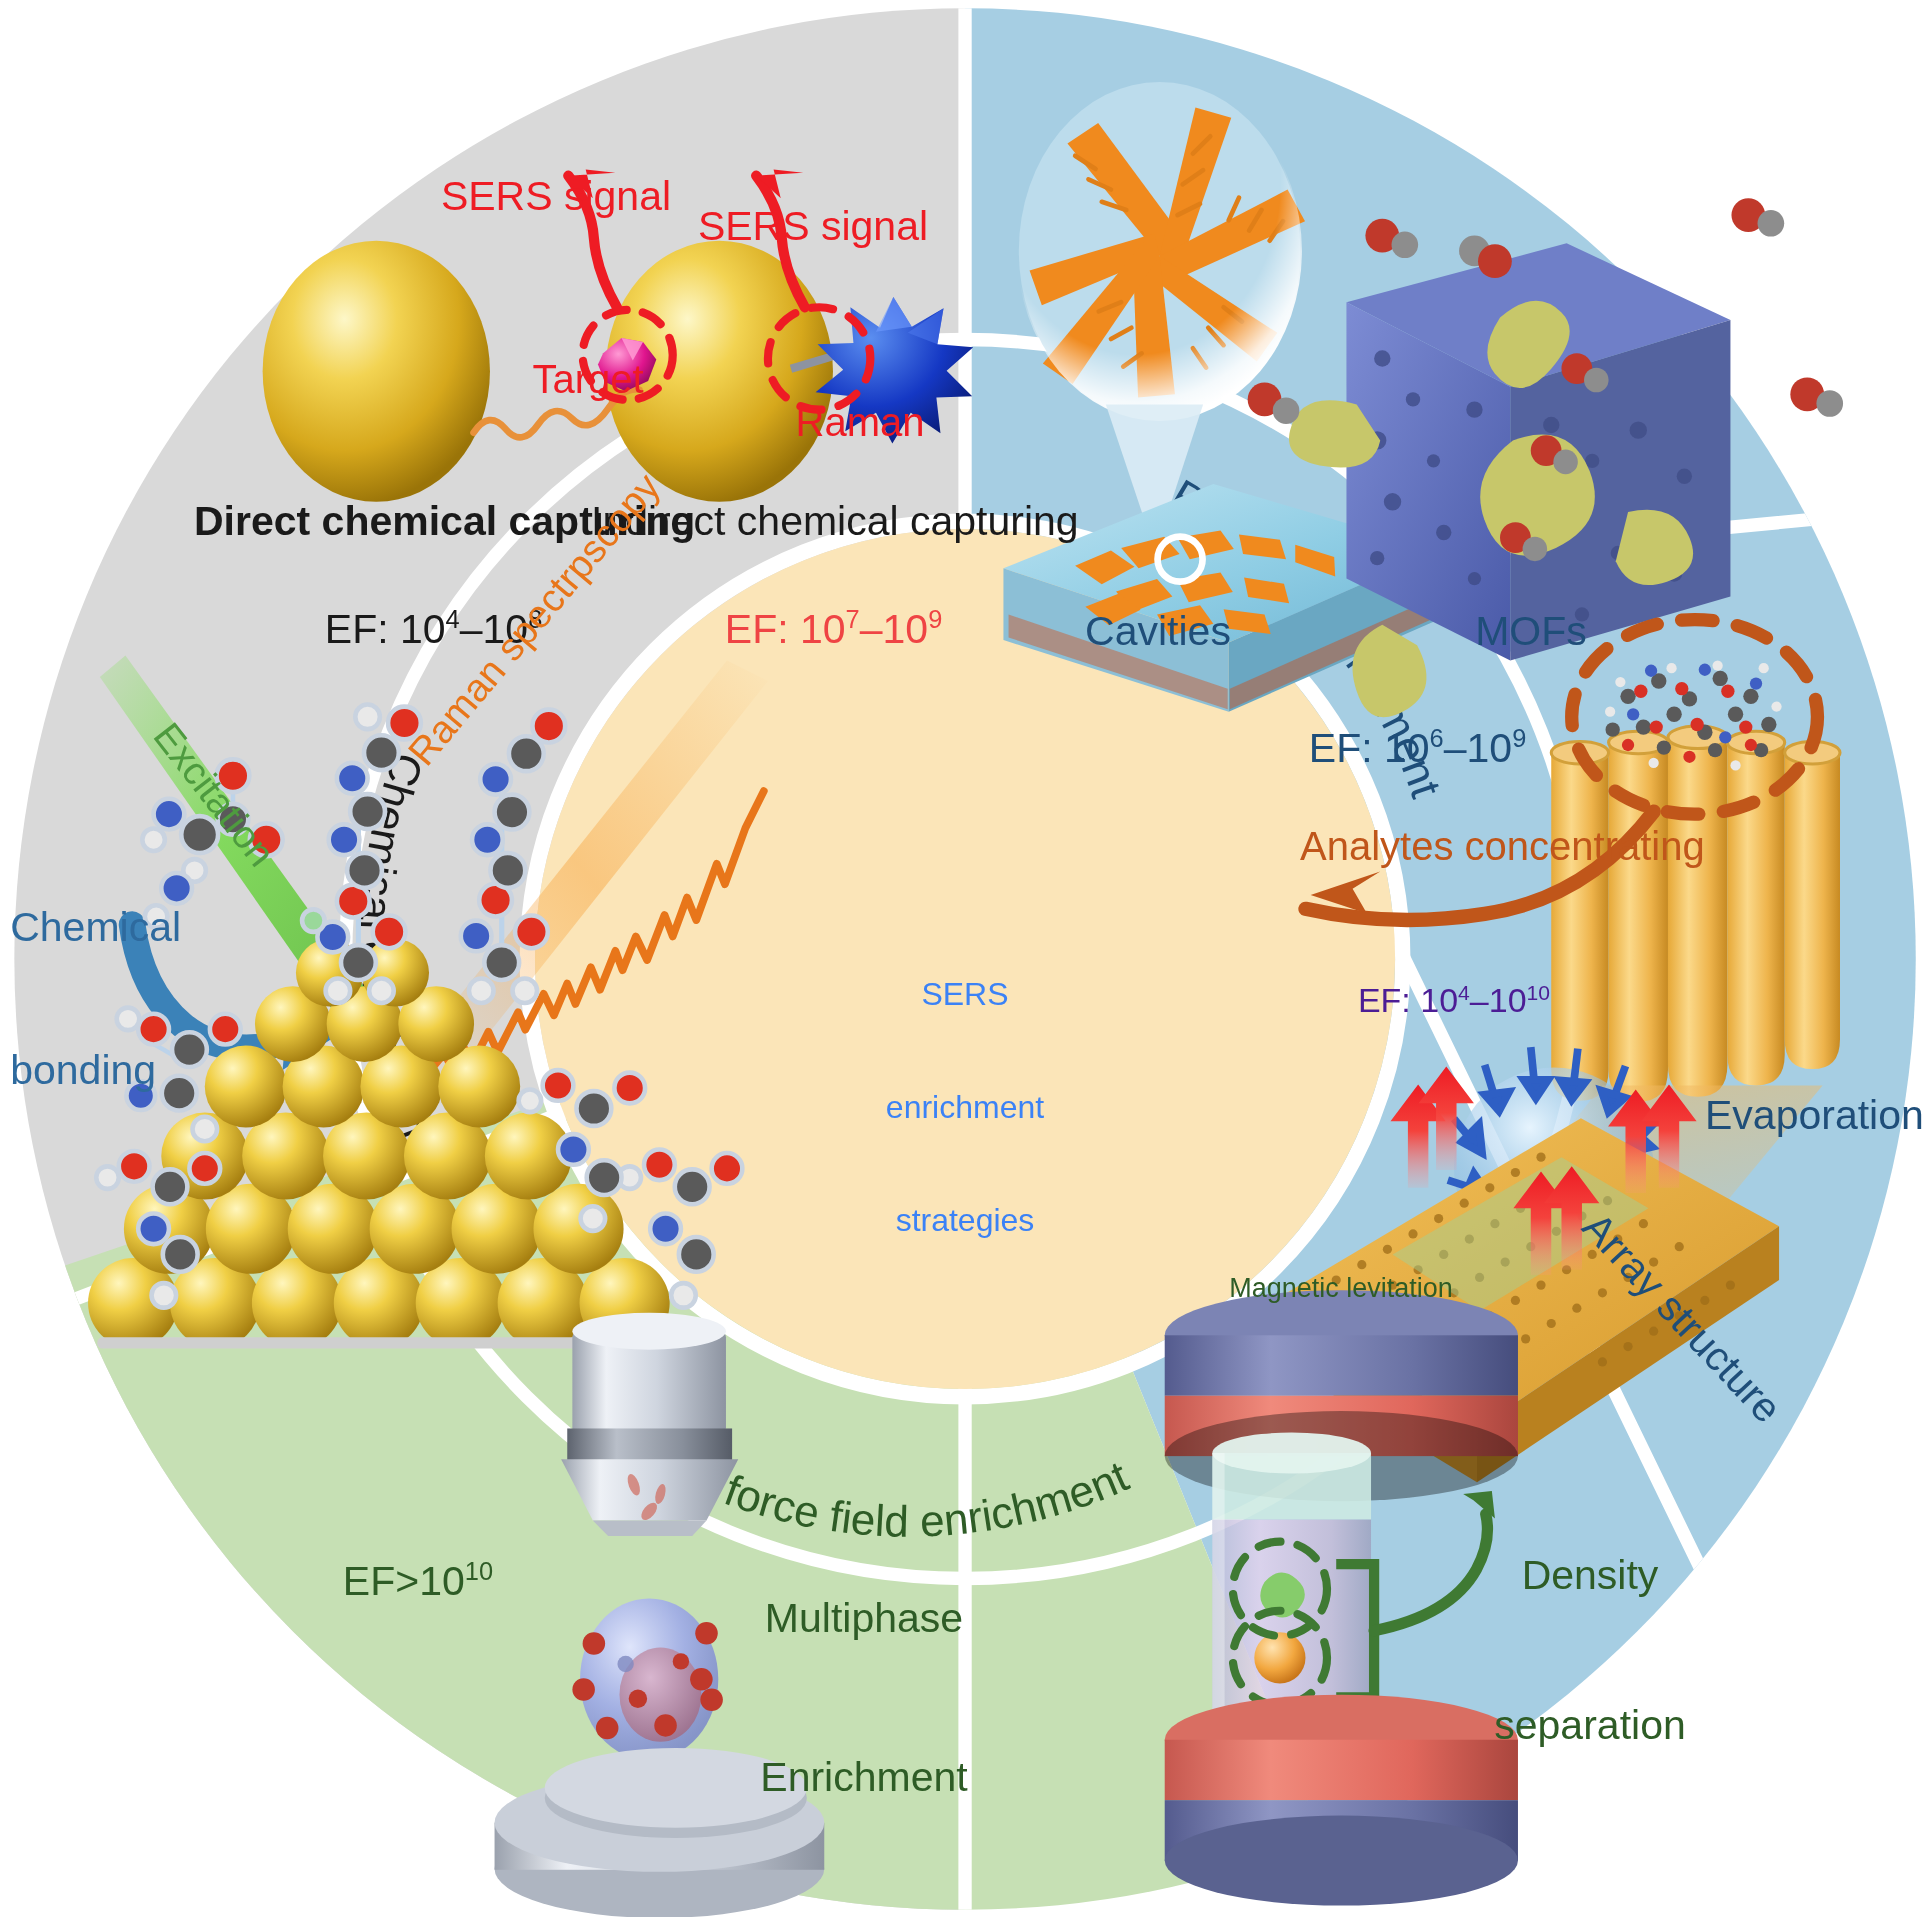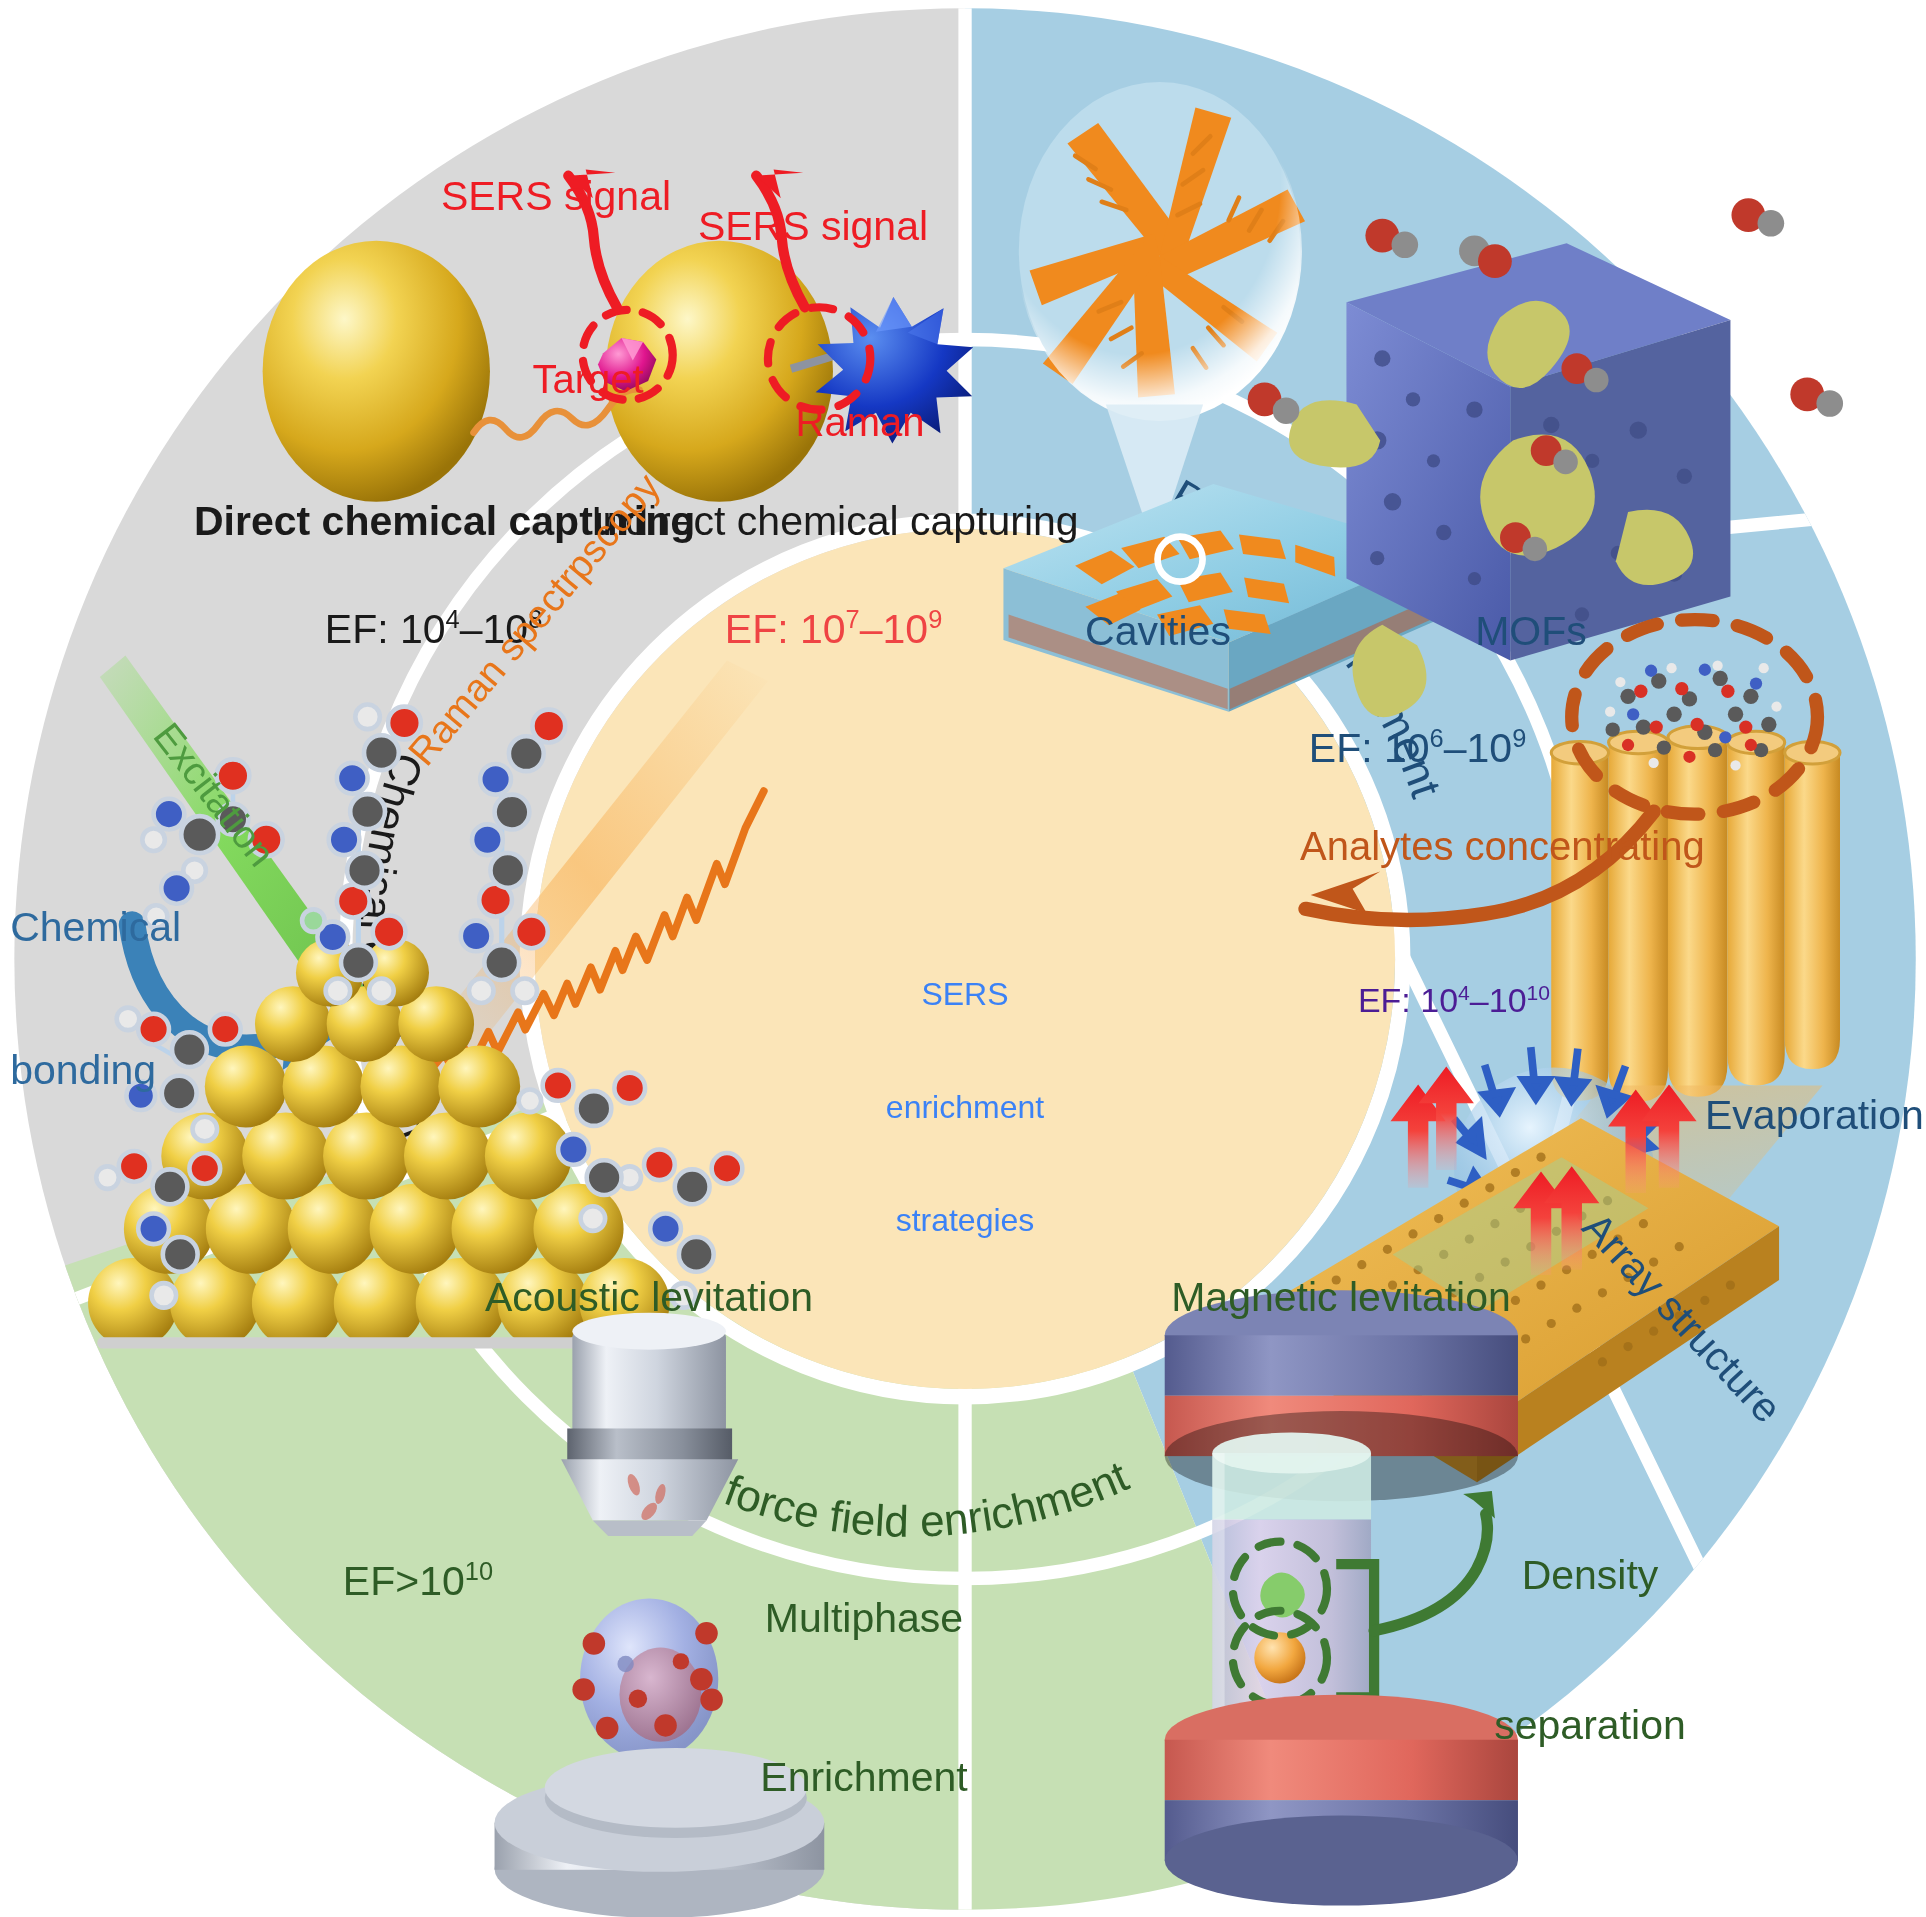--- a/index.html
+++ b/index.html
@@ -776,22 +776,21 @@
 </div>
 <div class="lbl" style="left:1339px;top:940px;font-size:34px;color:#4c1d95;">
   <span>EF: 10</span><sup>4</sup><span>–10</span><sup>10</sup>
 </div>
 
 <div class="lbl" style="left:1300px;top:823px;font-size:40px;color:#c0561a;">Analytes concentrating</div>
 <div class="lbl" style="left:1705px;top:1091px;font-size:41px;color:#1f4e79;">Evaporation</div>
 <div class="lbl" style="left:1608px;top:1203px;font-size:41px;color:#1f4e79;
      transform:rotate(47deg);transform-origin:left top;">Array structure</div>
 
-<div class="lbl ctr" style="left:649px;top:1273px;font-size:41px;color:#2e5c26;">Acoustic levitation</div>
-<div class="lbl ctr" style="left:1341px;top:1273px;font-size:41px;color:#2e5c26;">Magnetic levitation</div>
+<div class="lbl ctr" style="left:1341px;top:1273px;font-size:27px;color:#2e5c26;">Magnetic levitation</div>
 
 <div class="lbl" style="left:320px;top:1509px;font-size:41px;color:#2e5c26;">
   <span>EF&gt;10</span><sup>10</sup>
 </div>
 
 <div class="lbl ctr" style="left:864px;top:1485px;font-size:41px;color:#2e5c26;text-align:center;line-height:1.30;">
   <div>Multiphase</div>
   <div>Enrichment</div>
   <div>+</div>
   

